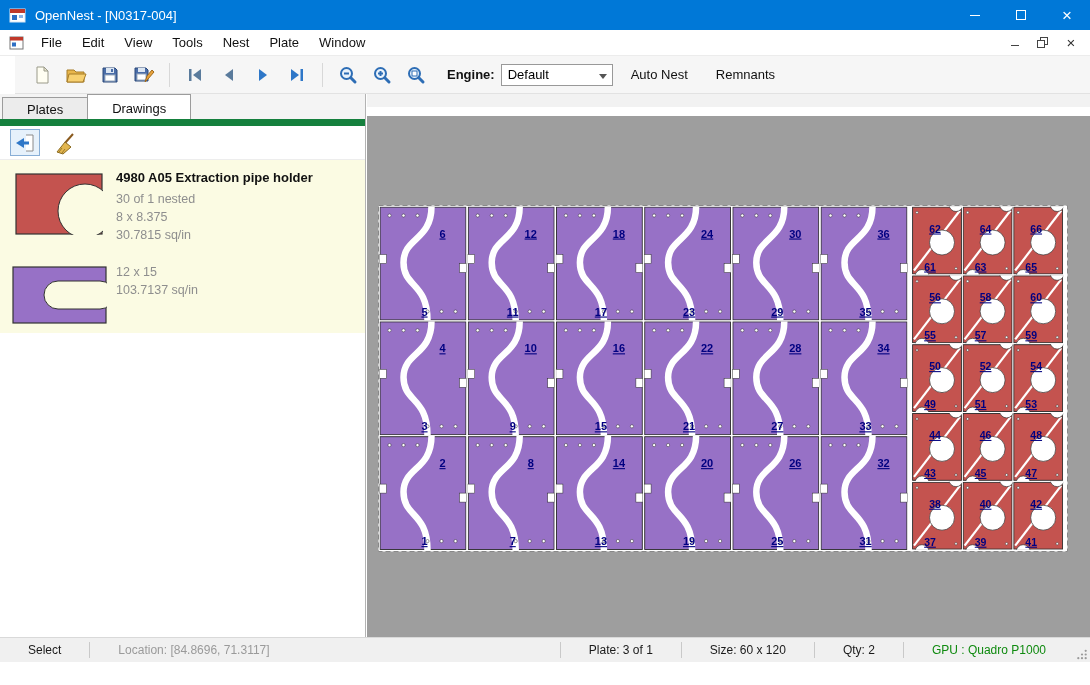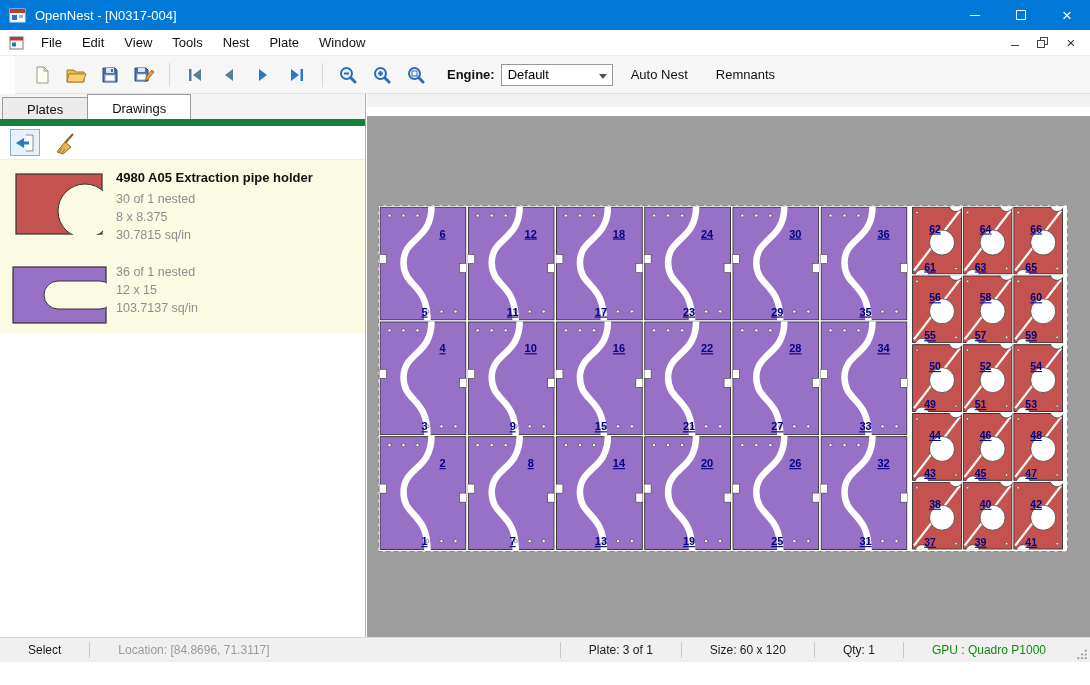--- a/index.html
+++ b/index.html
@@ -266,21 +266,20 @@
             </div>
           </div>
           <div class="drawing-item">
             <div class="thumb">
               <svg width="95" height="58" viewBox="0 0 95 58">
                 <rect x="1" y="1" width="93" height="56" stroke="#333" stroke-width="1.2" fill="#9771c6"></rect>
                 <rect x="32" y="15" width="70" height="28" rx="14" stroke="#333" stroke-width="1" fill="#fbfbe3"></rect>
               </svg>
             </div>
             <div class="dinfo">
-              <div class="dmeta">36 of 1 nested</div>
               <div class="dmeta">12 x 15</div>
               <div class="dmeta">103.7137 sq/in</div>
             </div>
           </div>
         </div>
       </div>
     </div>
 
     <div class="canvas">
       <div class="canvas-light"></div>
@@ -713,21 +712,21 @@
   <div class="statusbar">
     <div class="sb-cell">Select</div>
     <div class="sb-sep"></div>
     <div class="sb-cell sb-location">Location: [84.8696, 71.3117]</div>
     <div class="sb-spacer"></div>
     <div class="sb-sep"></div>
     <div class="sb-cell">Plate: 3 of 1</div>
     <div class="sb-sep"></div>
     <div class="sb-cell">Size: 60 x 120</div>
     <div class="sb-sep"></div>
-    <div class="sb-cell">Qty: 1</div>
+    <div class="sb-cell">Qty: 2</div>
     <div class="sb-sep"></div>
     <div class="sb-cell sb-gpu">GPU : Quadro P1000</div>
     <div class="sb-grip">
       <svg width="13" height="13" viewBox="0 0 13 13">
         <circle cx="10.5" cy="2.5" r="1.2" fill="#9a9a9a"></circle>
         <circle cx="10.5" cy="6.5" r="1.2" fill="#9a9a9a"></circle>
         <circle cx="6.5" cy="6.5" r="1.2" fill="#9a9a9a"></circle>
         <circle cx="10.5" cy="10.5" r="1.2" fill="#9a9a9a"></circle>
         <circle cx="6.5" cy="10.5" r="1.2" fill="#9a9a9a"></circle>
         <circle cx="2.5" cy="10.5" r="1.2" fill="#9a9a9a"></circle>

